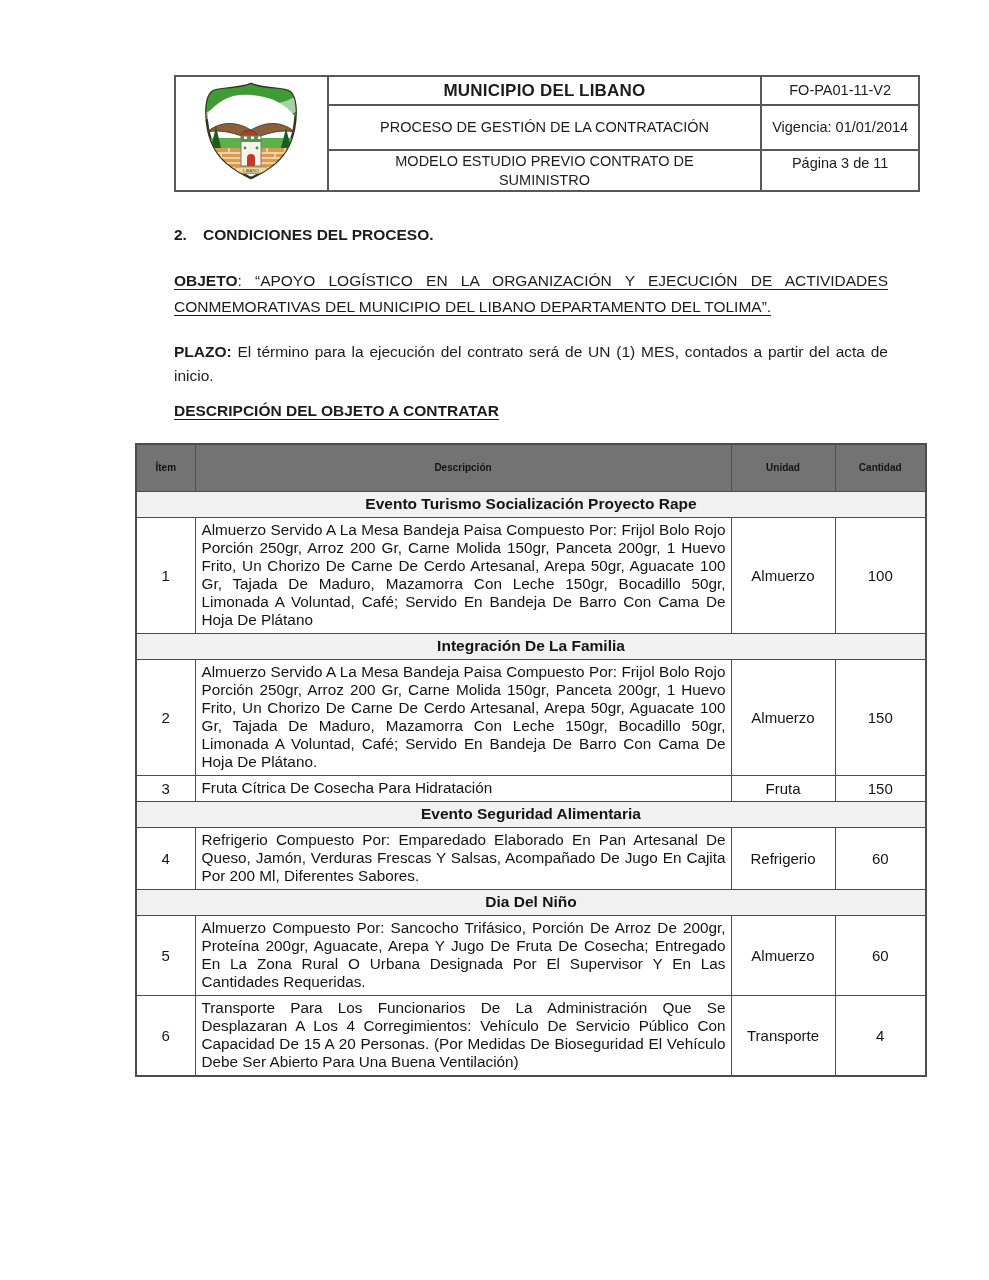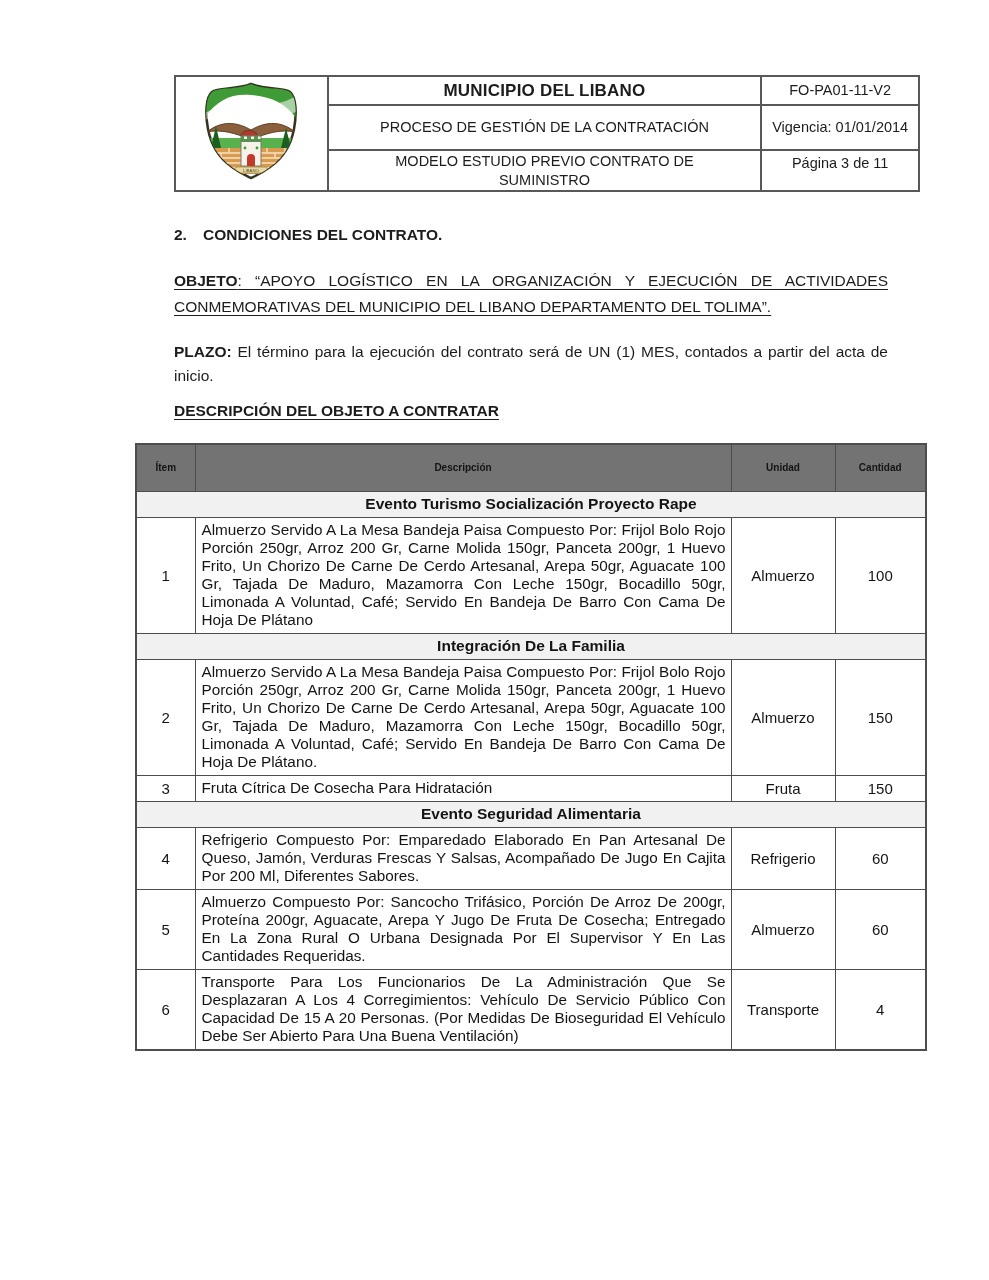--- a/index.html
+++ b/index.html
@@ -142,21 +142,21 @@
     <tr class="r3">
       <td class="mid-cell">
             <div class="doctype">MODELO ESTUDIO PREVIO CONTRATO DE SUMINISTRO</div>
           </td>
       <td class="right-cell page-cell">Página 3 de 11</td>
     </tr>
   </tbody>
     </table>
 
   <div class="sec-heading">
-    <span class="num">2.</span><span>CONDICIONES DEL CONTRATO.</span>
+    <span class="num">2.</span><span>CONDICIONES DEL PROCESO.</span>
   </div>
 
   <p class="p-objeto"><b>OBJETO</b><span>: </span><span>“APOYO LOGÍSTICO EN LA ORGANIZACIÓN Y EJECUCIÓN DE ACTIVIDADES CONMEMORATIVAS DEL MUNICIPIO DEL LIBANO DEPARTAMENTO DEL TOLIMA”.</span></p>
 
   <p class="p-plazo"><b>PLAZO:</b><span> El término para la ejecución del contrato será de UN (1) MES, contados a partir del acta de inicio.</span></p>
 
   <div class="tbl-heading">DESCRIPCIÓN DEL OBJETO A CONTRATAR</div>
 
   <table class="items">
     <colgroup>
@@ -200,20 +200,23 @@
         </tr>
         <tr class="section-row">
           <td colspan="4">Evento Seguridad Alimentaria</td>
         </tr>
         <tr>
           <td class="cell-item">4</td>
           <td class="cell-desc">Refrigerio Compuesto Por: Emparedado Elaborado En Pan Artesanal De Queso, Jamón, Verduras Frescas Y Salsas, Acompañado De Jugo En Cajita Por 200 Ml, Diferentes Sabores.</td>
           <td class="cell-unit">Refrigerio</td>
           <td class="cell-qty">60</td>
         </tr>
+        <tr class="section-row">
+          <td colspan="4">Dia Del Niño</td>
+        </tr>
         <tr>
           <td class="cell-item">5</td>
           <td class="cell-desc">Almuerzo Compuesto Por: Sancocho Trifásico, Porción De Arroz De 200gr, Proteína 200gr, Aguacate, Arepa Y Jugo De Fruta De Cosecha; Entregado En La Zona Rural O Urbana Designada Por El Supervisor Y En Las Cantidades Requeridas.</td>
           <td class="cell-unit">Almuerzo</td>
           <td class="cell-qty">60</td>
         </tr>
         <tr>
           <td class="cell-item">6</td>
           <td class="cell-desc">Transporte Para Los Funcionarios De La Administración Que Se Desplazaran A Los 4 Corregimientos: Vehículo De Servicio Público Con Capacidad De 15 A 20 Personas. (Por Medidas De Bioseguridad El Vehículo Debe Ser Abierto Para Una Buena Ventilación)</td>
           <td class="cell-unit">Transporte</td>

